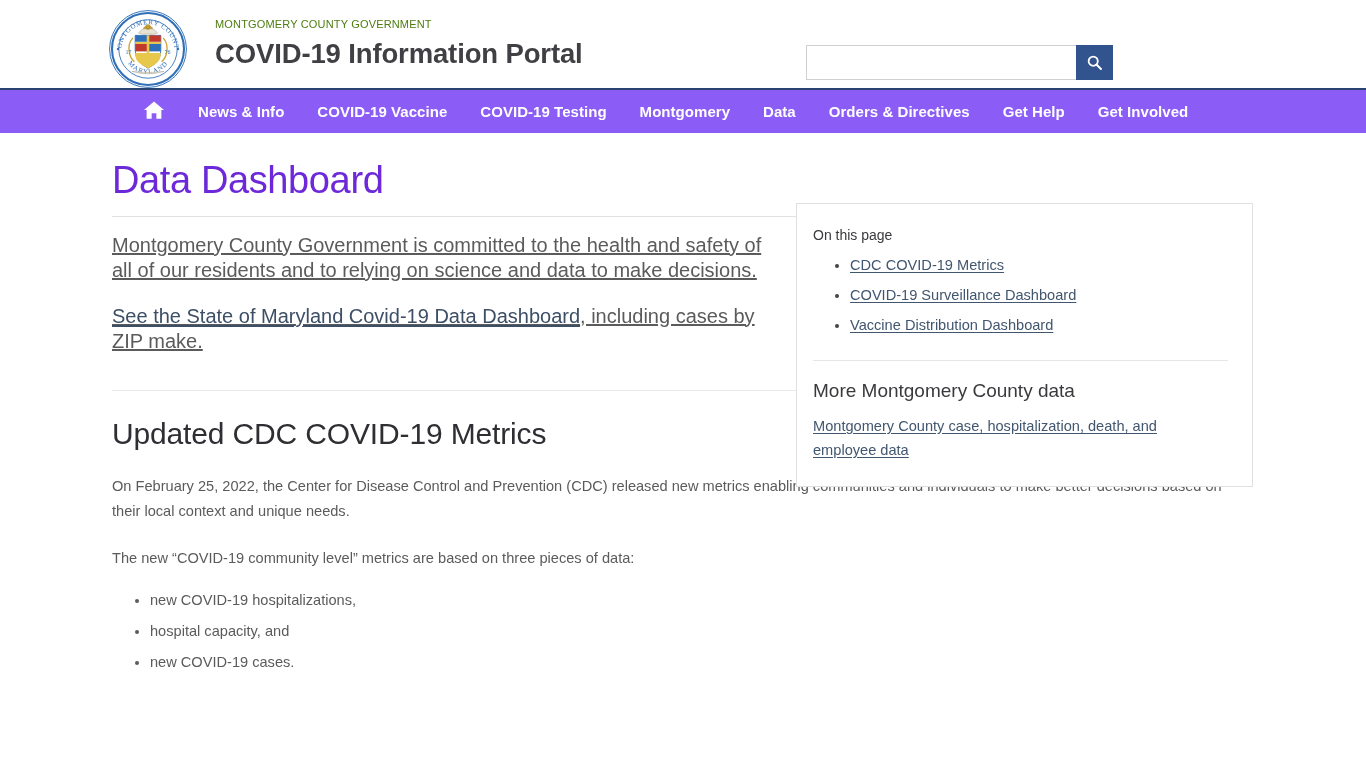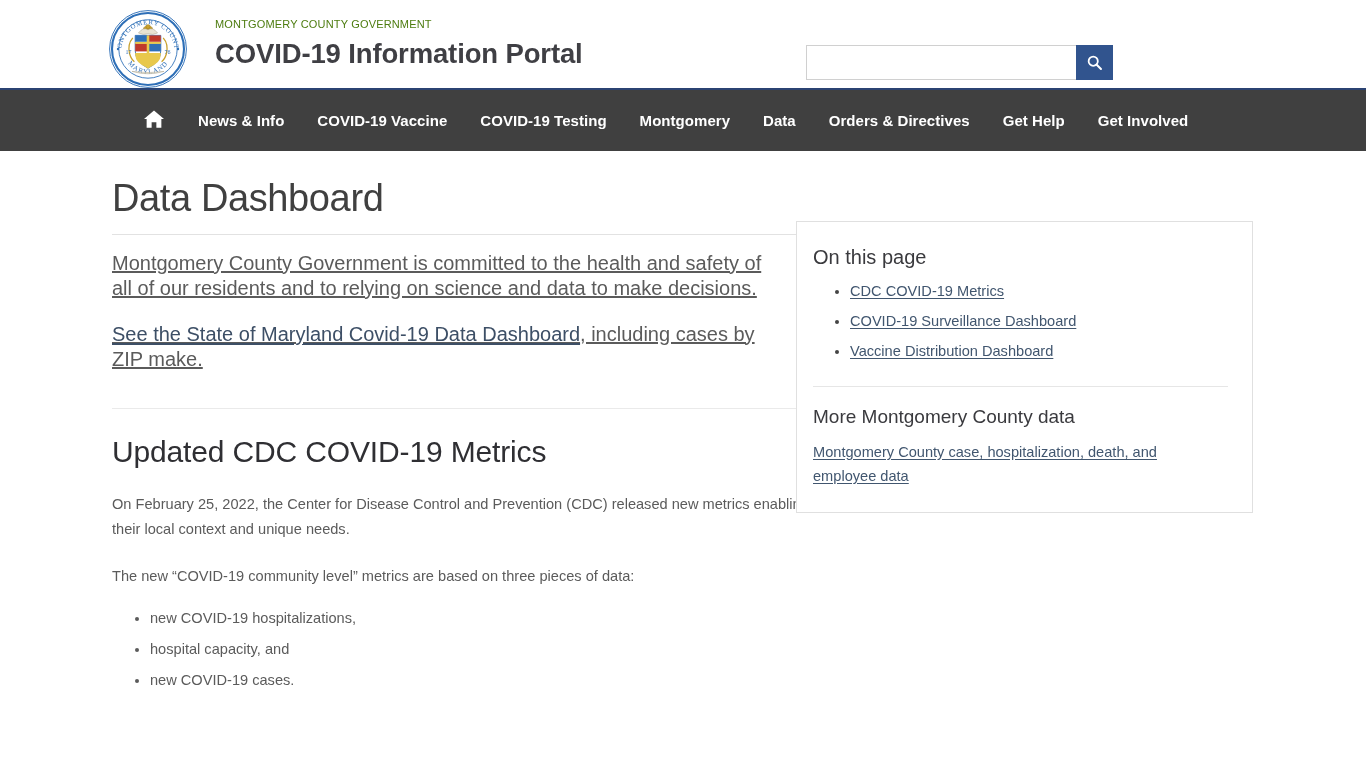--- a/index.html
+++ b/index.html
@@ -81,22 +81,22 @@
     cursor: pointer;
     display: flex;
     align-items: center;
     justify-content: center;
     padding: 0;
   }
   .search-btn svg { display: block; }
 
   
   .navbar {
-    height: 63px;
-    background: #404040;
+    height: 45px;
+    background: #8b5cf6;
     border-top: 2px solid #2b4372;
     display: flex;
     align-items: center;
     padding-left: 138px;
     white-space: nowrap;
   }
   .nav-home {
     display: flex;
     align-items: center;
     justify-content: center;
@@ -124,21 +124,21 @@
   .page-inner {
     position: relative;
     margin-left: 112px;
     width: 1141px;
   }
   h1.page-title {
     margin: 0;
     padding-top: 25px;
     font-size: 38px;
     font-weight: 400;
-    color: #404040;
+    color: #6d28d9;
     letter-spacing: -.01em;
     line-height: 1.2;
   }
   .title-rule {
     margin-top: 12px;
     width: 1141px;
     height: 1px;
     background: #e2e2e2;
   }
 
@@ -170,21 +170,21 @@
   .onthispage {
     position: absolute;
     left: 684px;
     top: 70px;
     width: 457px;
     border: 1px solid #e0e0e0;
     background: #fff;
     padding: 22px 24px 24px 16px;
   }
   .otp-heading {
-    font-size: 20px;
+    font-size: 14px;
     font-weight: 400;
     color: #3a3a3e;
     margin: 0 0 6px 0;
     line-height: 1.3;
   }
   .otp-list {
     margin: 0;
     padding-left: 37px;
     list-style: disc;
   }

